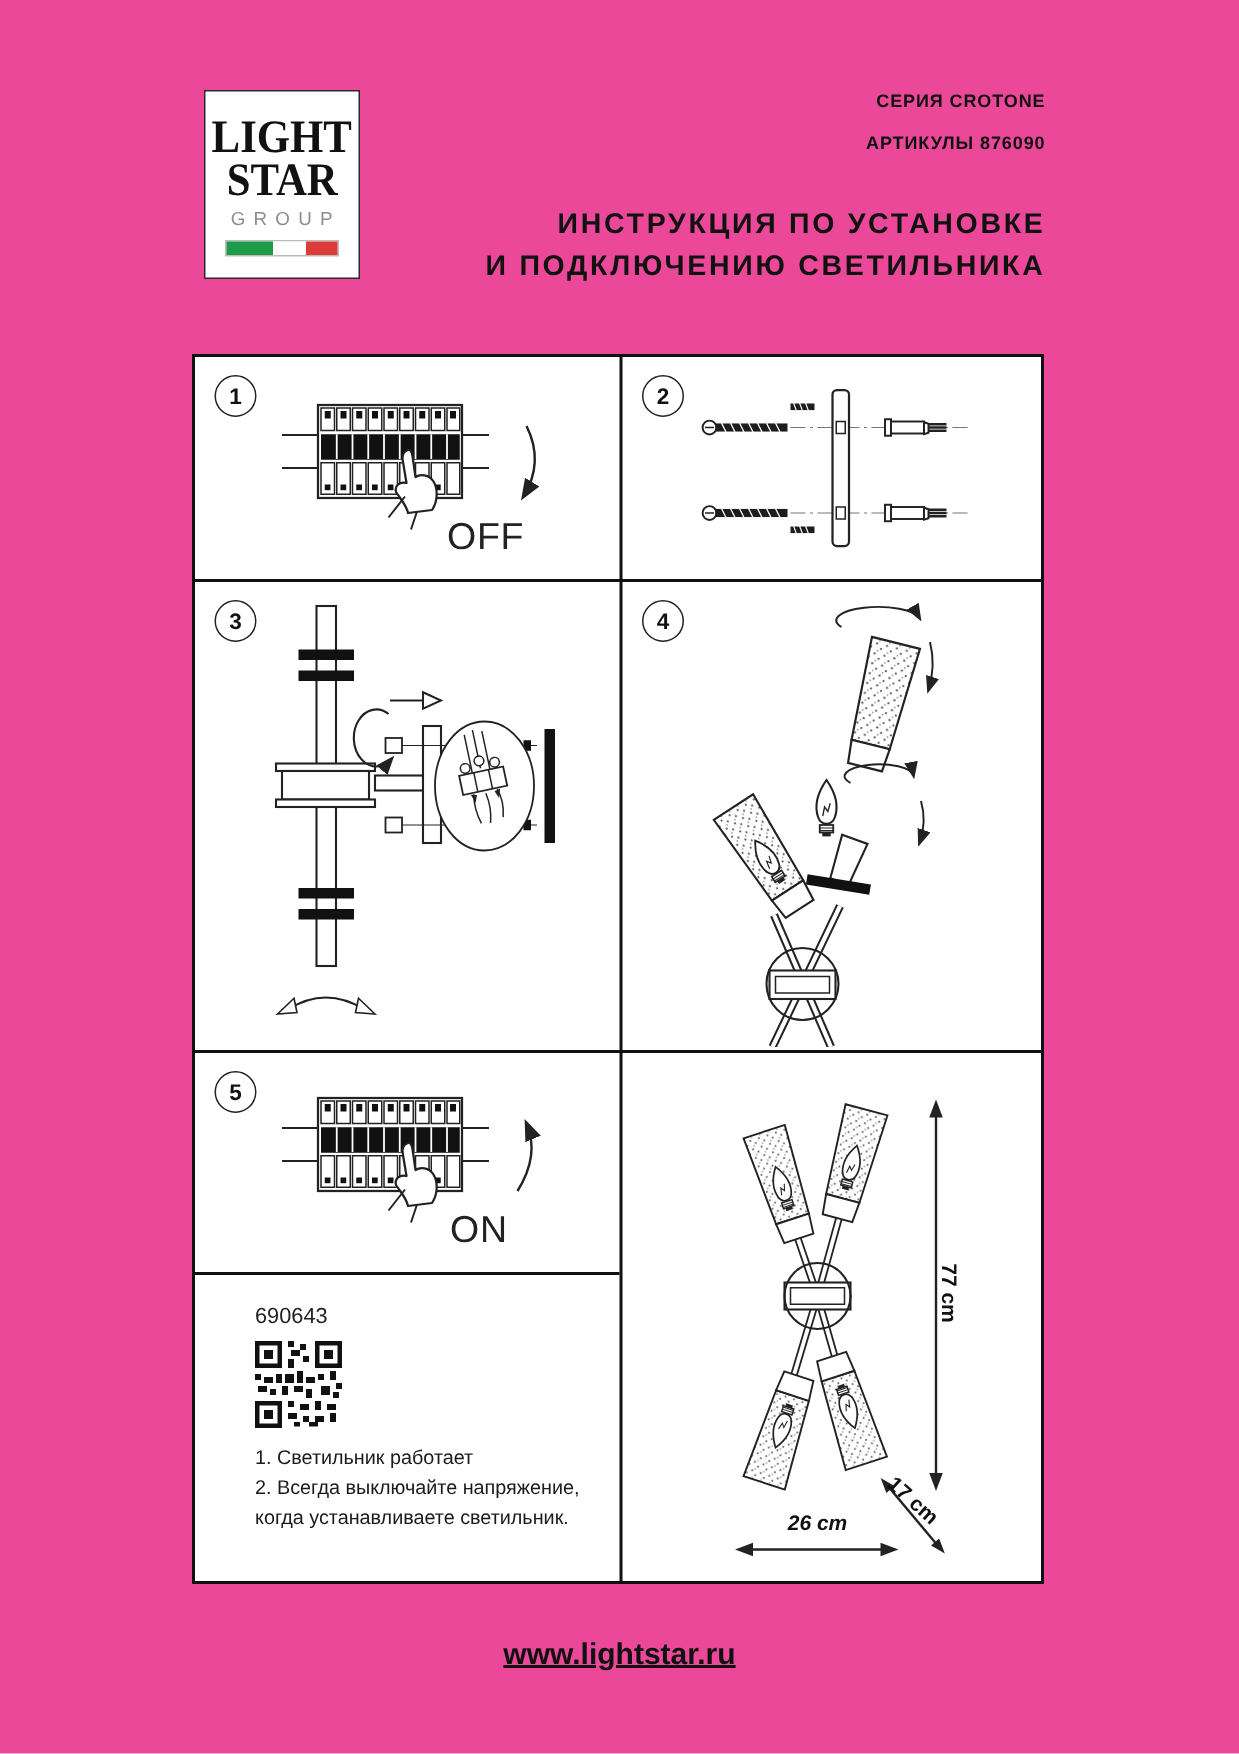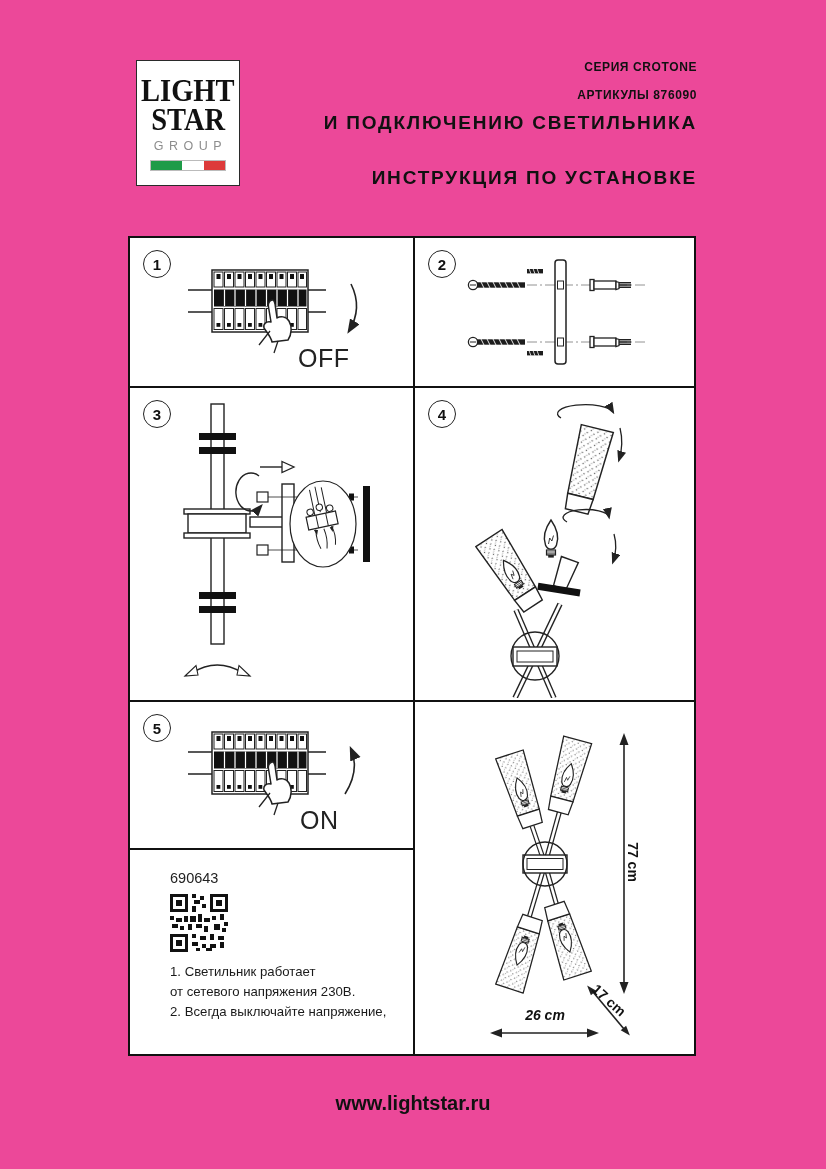--- a/index.html
+++ b/index.html
@@ -33,21 +33,21 @@
   .article{position:absolute;left:40px;top:20px;font-size:14.5px;font-weight:normal;color:#222;}
   .qr{position:absolute;left:40px;top:44px;}
   .notes{position:absolute;left:40px;top:112px;width:232px;font-size:13.2px;line-height:20px;color:#1a1a1a;}
   
   .dim{position:absolute;font-size:14px;font-weight:bold;color:#111;white-space:nowrap;}
   .dim-h{left:196px;top:152px;width:44px;text-align:center;transform:rotate(90deg);}
   .dim-d{left:168px;top:290px;width:52px;text-align:center;transform:rotate(42deg);}
   .dim-w{left:98px;top:305px;width:64px;text-align:center;font-style:italic;}
   
   .footer{position:absolute;left:0;top:1092px;width:100%;text-align:center;
-          font-size:20px;font-weight:bold;color:#111;}
+          font-size:20px;font-weight:bold;color:#111;text-decoration:underline;}
   svg{display:block;}
 </style>
 </head>
 <body>
 
 <div class="page">
 
   <svg width="0" height="0" style="position:absolute" aria-hidden="true">
     <defs>
       <pattern id="speck" width="7" height="7" patternUnits="userSpaceOnUse">
@@ -138,22 +138,22 @@
     <div class="logo-flag">
       <div class="seg" style="width:42%;background:#1e9b48;"></div>
       <div class="seg" style="width:29%;background:#ffffff;"></div>
       <div class="seg" style="width:29%;background:#dd3a3a;"></div>
     </div>
   </div>
 
   <div class="header-text">
     <div class="hd-series">СЕРИЯ CROTONE</div>
     <div class="hd-series">АРТИКУЛЫ 876090</div>
+    <div class="hd-instr">ИНСТРУКЦИЯ ПО УСТАНОВКЕ</div>
     <div class="hd-instr" style="margin-top:0;">И ПОДКЛЮЧЕНИЮ СВЕТИЛЬНИКА</div>
-    <div class="hd-instr">ИНСТРУКЦИЯ ПО УСТАНОВКЕ</div>
   </div>
 
   <div class="grid">
     <div class="vline"></div>
     <div class="hline" style="top:148px;width:100%;"></div>
     <div class="hline" style="top:462px;width:100%;"></div>
     <div class="hline" style="top:610px;width:283px;"></div>
 
     <div class="cell" style="left:0;top:0;width:283px;height:148px;">
       <div class="stepnum">1</div>
@@ -342,22 +342,22 @@
           <rect x="22" y="48" width="6" height="4"></rect>
             <rect x="32" y="50" width="4" height="4"></rect>
             <rect x="40" y="50" width="6" height="4"></rect>
           <rect x="50" y="48" width="4" height="6"></rect>
             <rect x="26" y="54" width="4" height="3"></rect>
             <rect x="36" y="54" width="6" height="3"></rect>
         </g>
       </svg>
       <div class="notes">
         <div>1. Светильник работает</div>
-        <div>от сетевого напряжения 230В.</div>
         <div>2. Всегда выключайте напряжение,</div>
+        <div>когда устанавливаете светильник.</div>
       </div>
     </div>
 
     <div class="cell" style="left:285px;top:464px;width:279px;height:350px;">
       <svg class="art" width="279" height="350" viewBox="0 0 279 350">
         <circle cx="130" cy="162" r="22" fill="#fff"></circle>
         <g>
           <path d="M130,162 L102,80" stroke="#222" stroke-width="5"></path>
             <path d="M130,162 L102,80" stroke="#fff" stroke-width="2.6"></path>
           <path d="M130,162 L156,68" stroke="#222" stroke-width="5"></path>

